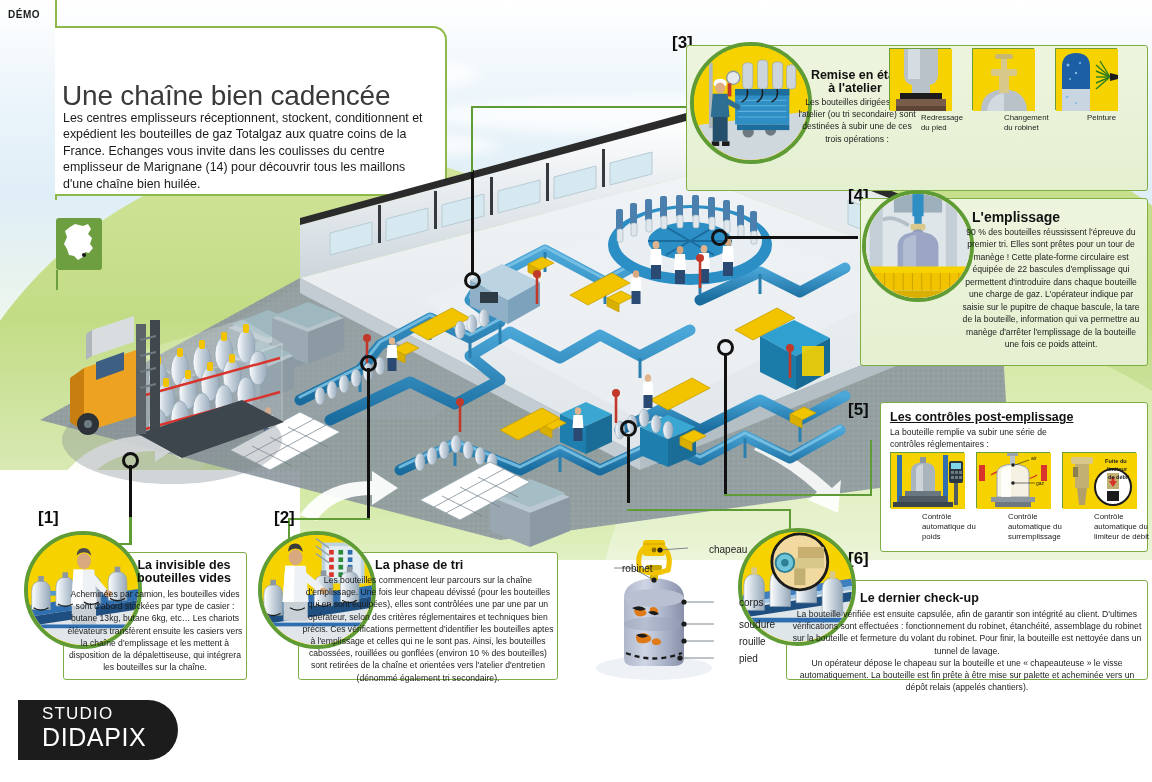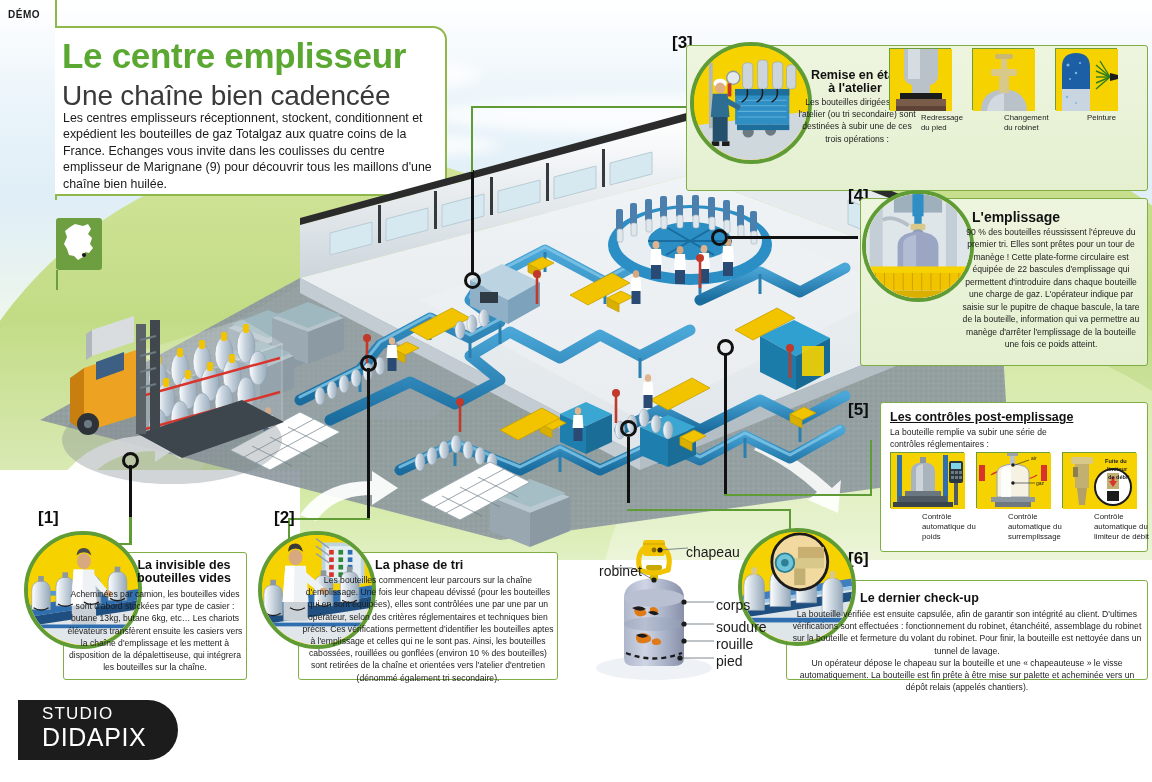--- a/index.html
+++ b/index.html
@@ -142,21 +142,21 @@
 
   
   .icon-card {
     position: absolute; border: 1.4px solid #6b9e3a; background: #f6d300;
   }
   .icon-lab {
     position: absolute; font-size: 7.8px; color: #1b1b1b; line-height: 1.3; padding-left: 32px;
   }
 
   
-  .bottle-lab { position: absolute; font-size: 14px; color: #1b1b1b; }
+  .bottle-lab { position: absolute; font-size: 10px; color: #1b1b1b; margin-left: 23px; }
 
   
   .logo-pill {
     position: absolute; left: 18px; top: 700px; width: 160px; height: 60px;
     background: #1c1c1c; border-radius: 0 30px 30px 0;
   }
   .logo-top {
     position: absolute; left: 42px; top: 704px;
     font-size: 17px; color: #ffffff; letter-spacing: 1.2px;
   }
@@ -178,23 +178,22 @@
   <div class="hill hill-a"></div>
   <div class="hill hill-c"></div>
   <div class="hill hill-d"></div>
   <div class="whitemask"></div>
   <div class="whitemask2"></div>
 
   <div class="demo-tag">DÉMO</div>
 
   <div class="header-leftline"></div>
   <div class="header-frame"></div>
-  <div class="title-main">Le centre emplisseur</div>
   <div class="title-sub">Une chaîne bien cadencée</div>
-  <div class="title-body">Les centres emplisseurs réceptionnent, stockent, conditionnent et expédient les bouteilles de gaz Totalgaz aux quatre coins de la France. Echanges vous invite dans les coulisses du centre emplisseur de Marignane (9) pour découvrir tous les maillons d'une chaîne bien huilée.</div>
+  <div class="title-body">Les centres emplisseurs réceptionnent, stockent, conditionnent et expédient les bouteilles de gaz Totalgaz aux quatre coins de la France. Echanges vous invite dans les coulisses du centre emplisseur de Marignane (14) pour découvrir tous les maillons d'une chaîne bien huilée.</div>
 
   <div class="france-box">
     <svg class="france-shape" viewBox="0 0 36 42">
       <path d="M14 2 L22 4 L27 2 L30 7 L27 12 L31 16 L29 22 L32 26 L28 31 L24 30 L22 35 L17 38 L13 34 L8 33 L6 27 L3 22 L6 15 L4 9 L9 5 Z" fill="#ffffff"></path>
       <circle cx="23" cy="33" r="2.1" fill="#1a1a1a"></circle>
     </svg>
   </div>
   <div class="pipeline-line"></div>
 
   <svg class="factory" viewBox="0 0 1152 782">

